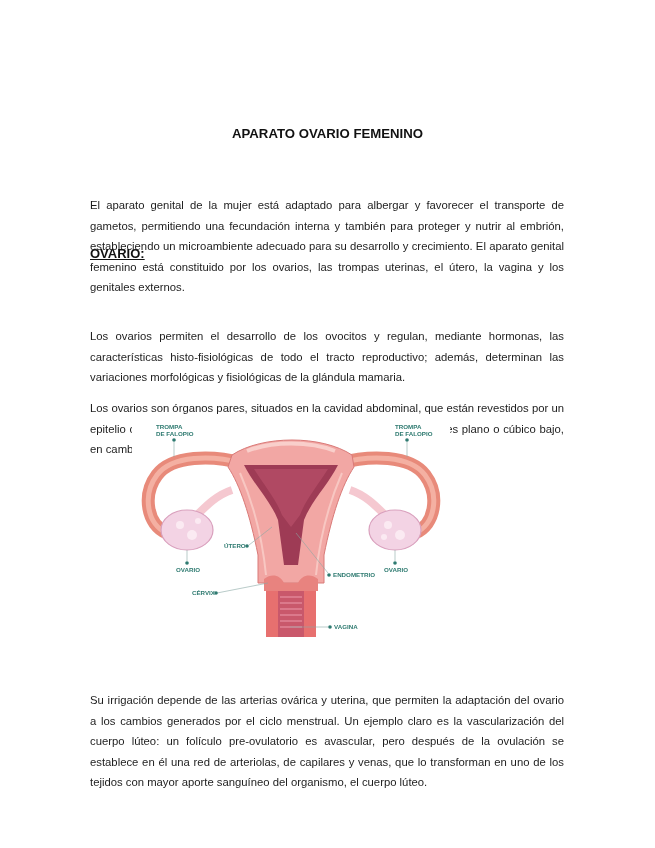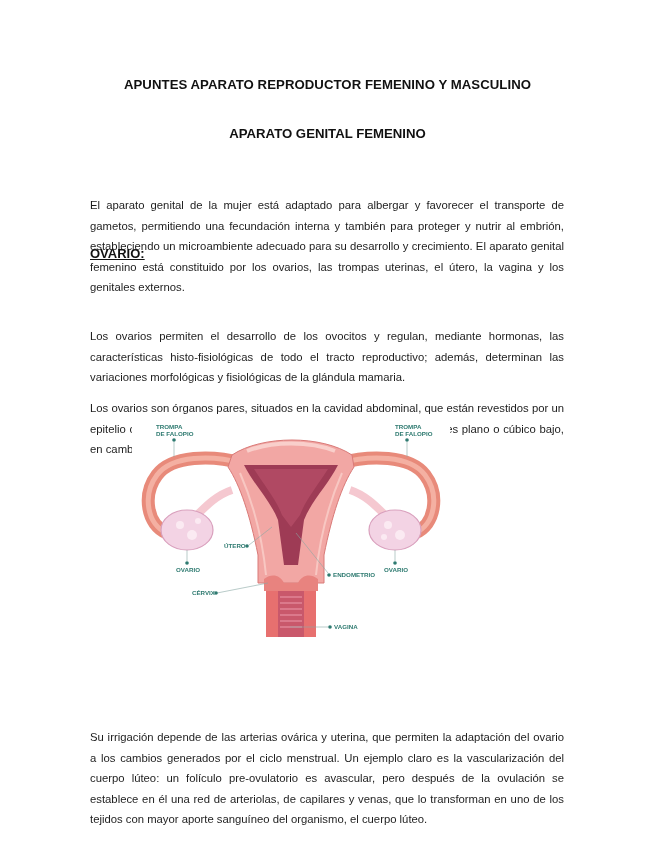--- a/index.html
+++ b/index.html
@@ -18,36 +18,35 @@
     position: absolute; left: 90px; width: 474px;
     font-size: 11.3px; line-height: 20.6px; text-align: justify; color: #1d1d1d; margin-top: 43px;
   }
   .p1 { top: 152px; }
   .section-heading {
     position: absolute; left: 90px; top: 246px;
     font-weight: bold; font-size: 13px; text-decoration: underline; color: #111;
   }
   .p2 { top: 283px; }
   .p3 { top: 355px; }
-  .p4 { top: 684px; }
+  .p4 { top: 647px; }
   .figure {
     position: absolute; left: 132px; top: 415px; width: 318px; height: 228px;
     background: #fff;
   }
   .figure svg { width: 100%; height: 100%; display: block; }
   .lbl { font-family: "Liberation Sans", sans-serif; font-size: 6.2px; fill: #2e7a70; font-weight: bold; }
 </style>
 </head>
 <body>
 
 <div class="page">
 
-  <div class="title">APUNTES APARATO REPRODUCTOR FEMENINO Y MASCULINO</div>
 
-  <div class="subtitle">APARATO GENITAL FEMENINO</div>
+  <div class="subtitle">APARATO OVARIO FEMENINO</div>
 
   <p class="para p1">El aparato genital de la mujer está adaptado para albergar y favorecer el transporte de gametos, permitiendo una fecundación interna y también para proteger y nutrir al embrión, estableciendo un microambiente adecuado para su desarrollo y crecimiento. El aparato genital femenino está constituido por los ovarios, las trompas uterinas, el útero, la vagina y los genitales externos.</p>
 
   <div class="section-heading">OVARIO:</div>
 
   <p class="para p3">Los ovarios son órganos pares, situados en la cavidad abdominal, que están revestidos por un epitelio cuyo aspecto varía por efecto hormonal: antes de la pubertad es plano o cúbico bajo, en cambio, durante la edad reproductiva es cúbico alto.</p>
 
   <p class="para p2">Los ovarios permiten el desarrollo de los ovocitos y regulan, mediante hormonas, las características histo-fisiológicas de todo el tracto reproductivo; además, determinan las variaciones morfológicas y fisiológicas de la glándula mamaria.</p>
 
   <div class="figure">

